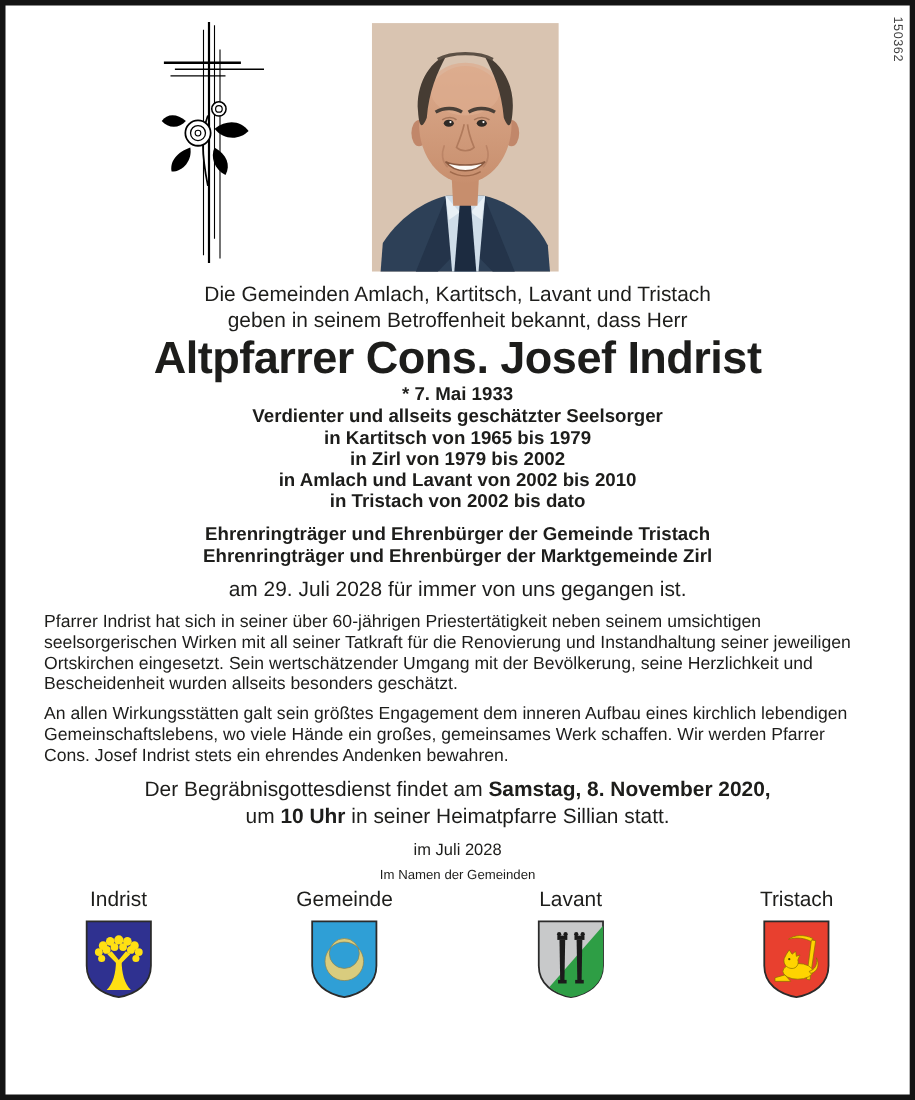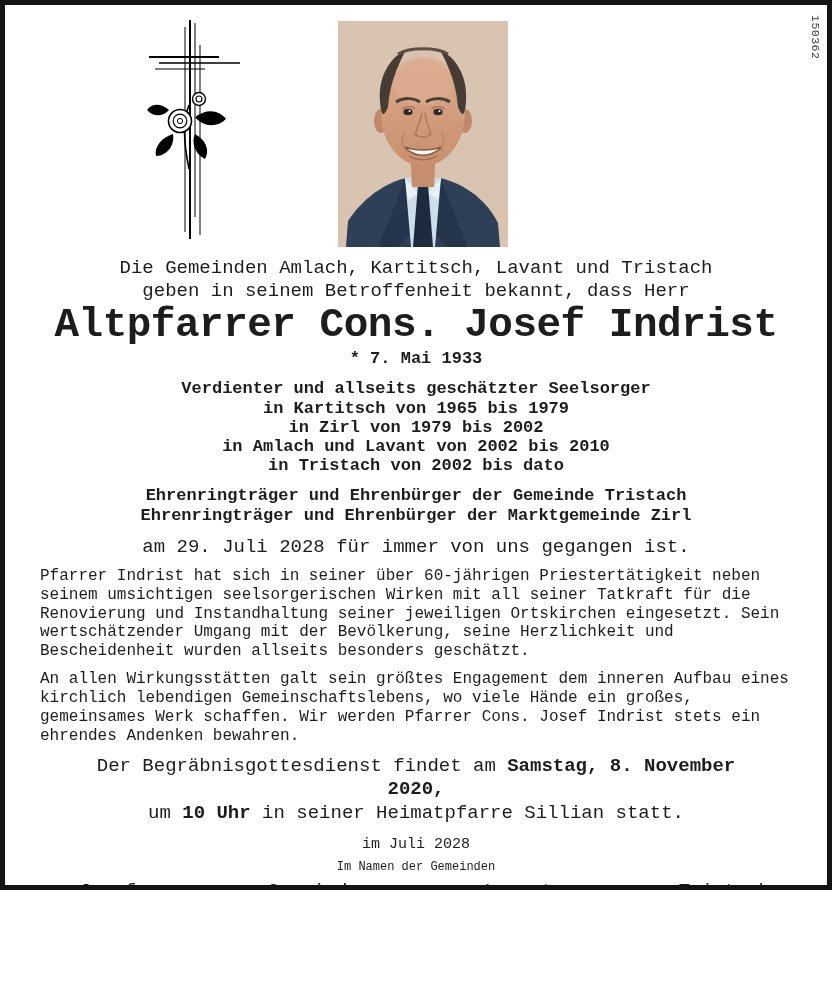--- a/index.html
+++ b/index.html
@@ -1,38 +1,38 @@
 <!DOCTYPE html>
 <html lang="de"><head>
 <meta charset="utf-8">
 <style>
   html,body{margin:0;padding:0;background:#fff;}
   .page{
     position:relative;
-    width:832px;height:890px;
+    width:832px;height:1000px;
     box-sizing:border-box;
     border:5px solid #141414;
     background:#fff;
-    font-family:Liberation Mono, monospace;
+    font-family:Liberation Sans, sans-serif;
     color:#1d1d1b;
     overflow:hidden;
   }
   .top-area{position:relative;height:250px;}
   .cross-ornament{position:absolute;left:138px;top:12px;}
   .portrait{position:absolute;left:333px;top:16px;}
   .notice-id{
     position:absolute;top:10px;right:5px;
     writing-mode:vertical-rl;
     font-size:11.5px;color:#3d3d3d;letter-spacing:.5px;
   }
   .c{text-align:center;}
   .intro{margin-top:2px;font-size:19px;line-height:1.22;}
   .name-title{margin-top:2px;font-size:41px;font-weight:700;letter-spacing:-.5px;line-height:1.0;}
   .birth{margin-top:3px;font-size:17px;font-weight:700;}
-  .service{margin-top:11px;font-size:17px;font-weight:700;line-height:1.13;}
+  .service{font-size:17px;font-weight:700;line-height:1.13;}
   .honors{margin-top:11px;font-size:17px;font-weight:700;line-height:1.13;}
   .passing{margin-top:11px;font-size:19px;}
   .body-par{margin:9px auto 0;width:752px;font-size:16px;line-height:1.18;text-align:left;}
   .funeral{margin:9px auto 0;width:660px;font-size:19px;line-height:1.25;text-align:center;}
   .funeral b{font-weight:700;}
   .date-note{margin-top:10px;font-size:15px;}
   .in-names{margin-top:7px;font-size:12px;}
   .crest-row{margin-top:6px;display:flex;}
   .crest-col{flex:1;text-align:center;}
   .town{font-size:19px;}
@@ -158,21 +158,21 @@
     <span>Der Begräbnisgottesdienst findet am </span><b>Samstag, 8. November 2020,</b><br>
     <span>um </span><b>10 Uhr</b><span> in seiner Heimatpfarre Sillian statt.</span>
   </div>
 
   <div class="date-note c">im Juli 2028</div>
   <div class="in-names c">Im Namen der Gemeinden</div>
 
   <div class="crest-row">
 
     <div class="crest-col">
-      <div class="town">Josef</div>
+      <div class="town">Indrist</div>
       <svg class="crest" width="66" height="74" viewBox="0 0 100 114">
         <path d="M5,4 H95 V66 C95,92 74,106 50,110 C26,106 5,92 5,66 Z" fill="#2f3190" stroke="#2b2b2b" stroke-width="2.5"></path>
         <g fill="#ffe013">
           <path d="M46,60 C46,76 42,92 33,100 L67,100 C58,92 54,76 54,60 Z"></path>
           <path d="M50,66 L34,50 L40,46 L50,58 L60,46 L66,50 Z"></path>
           <circle cx="50" cy="30" r="6.5"></circle>
             <circle cx="38" cy="32" r="6"></circle>
             <circle cx="62" cy="32" r="6"></circle>
           <circle cx="28" cy="38" r="6"></circle>
             <circle cx="72" cy="38" r="6"></circle>

